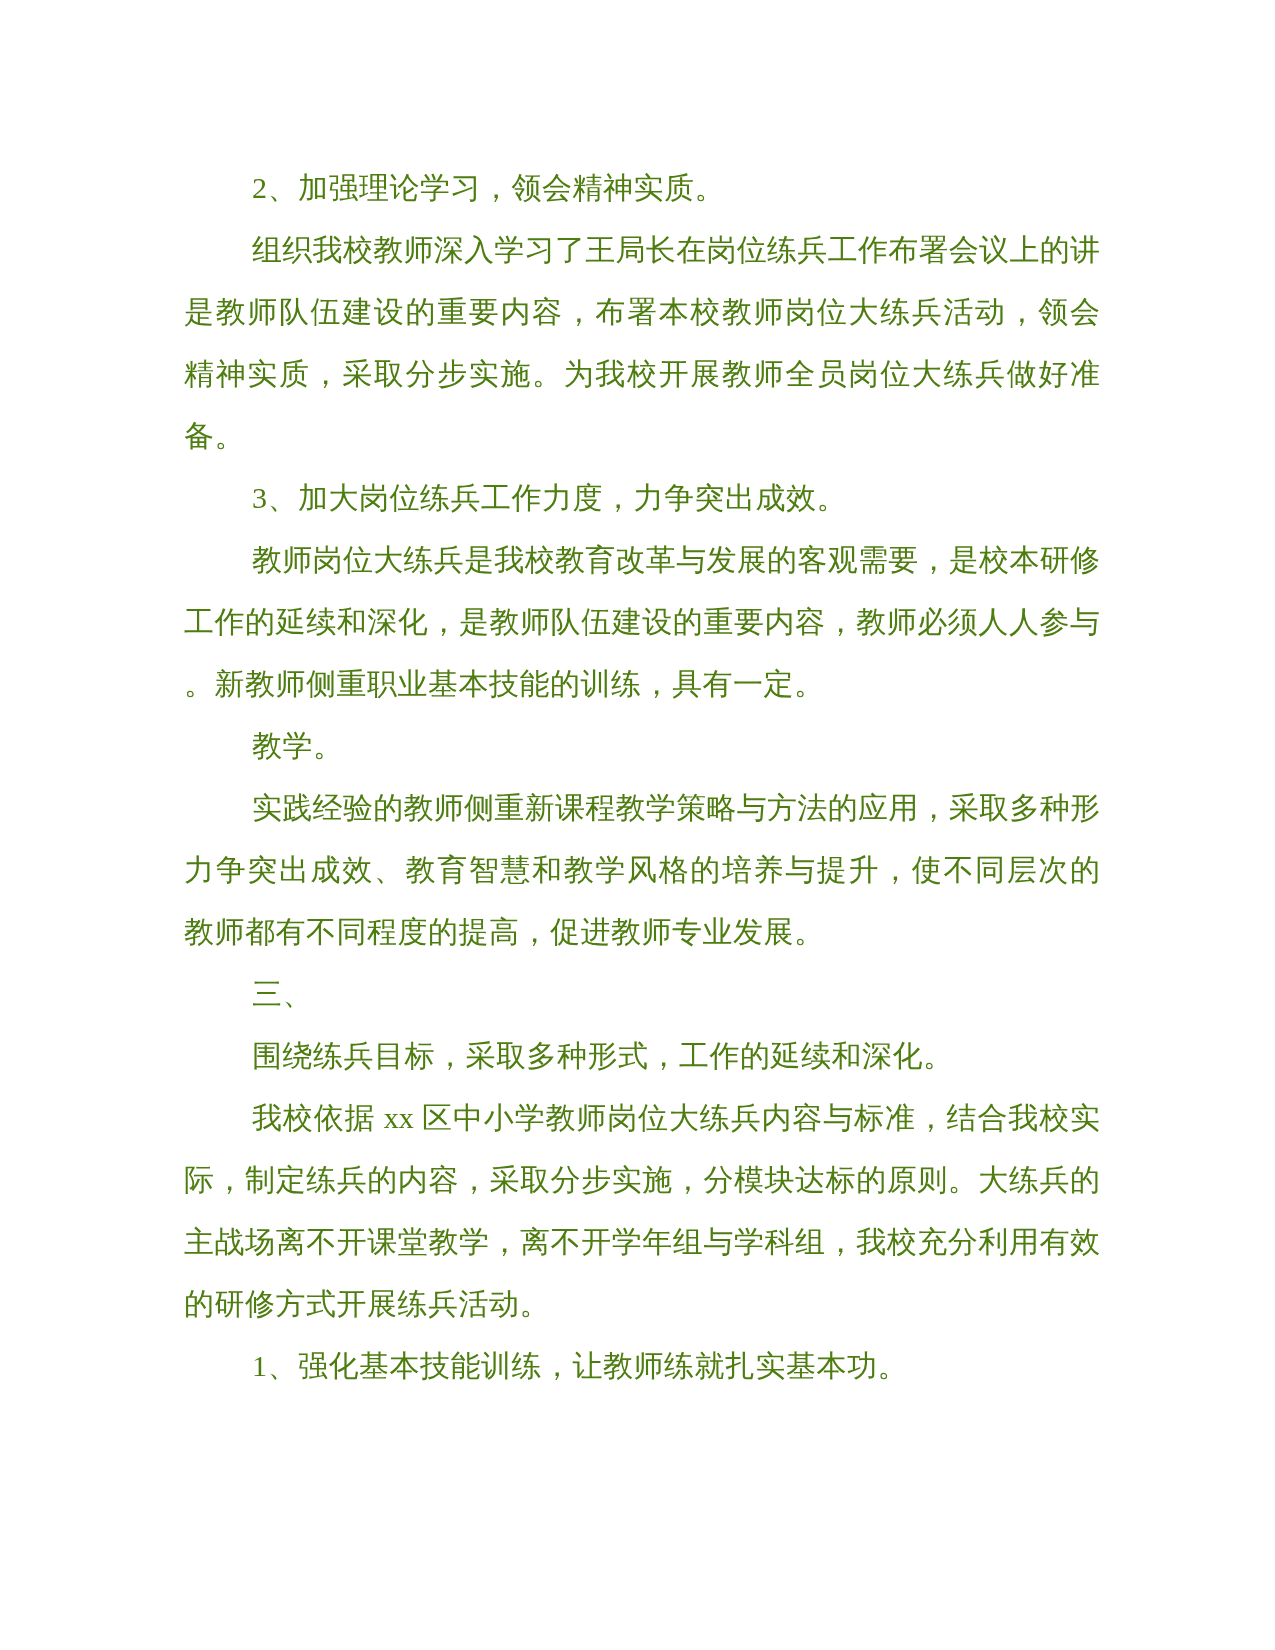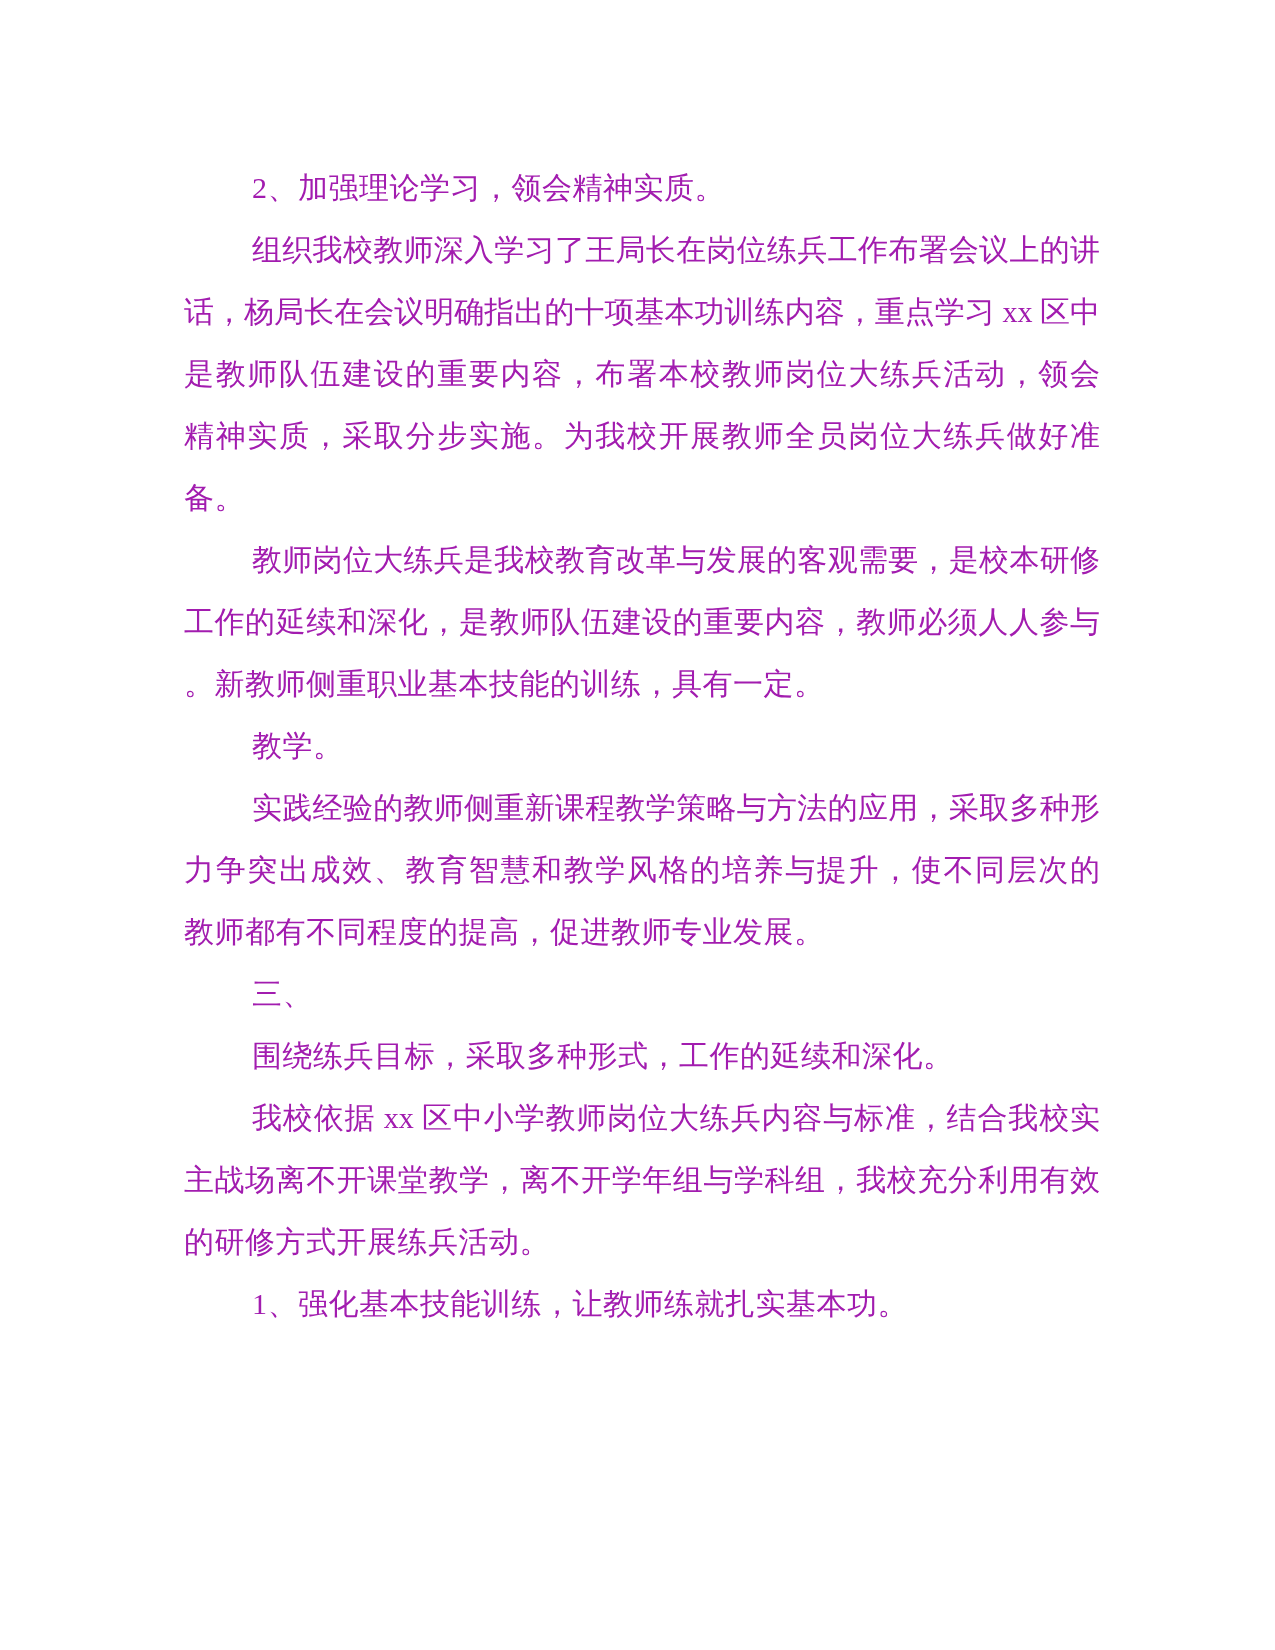--- a/index.html
+++ b/index.html
@@ -13,21 +13,21 @@
     height: 1650px;
     background: #ffffff;
     overflow: hidden;
     font-family: "Liberation Serif", "DejaVu Serif", serif;
   }
   .text-block {
     position: absolute;
     left: 184px;
     top: 157px;
     width: 916px;
-    color: #a21caf;
+    color: #4d7c0f;
   }
   .ln {
     height: 62px;
     line-height: 62px;
     font-size: 30px;
     white-space: normal;
     overflow: hidden;
     font-weight: 400;
     letter-spacing: 0.5px;
   }
@@ -38,31 +38,32 @@
     letter-spacing: 0;
   }
 </style>
 </head>
 <body>
 
 <div class="page">
   <div class="text-block">
     <div class="ln ind">2、加强理论学习，领会精神实质。</div>
     <div class="ln ind jfy">组织我校教师深入学习了王局长在岗位练兵工作布署会议上的讲</div>
-    <div class="ln jfy">话，杨局长在会议明确指出的十项基本功训练内容，重点学习 xx 区中</div>
     <div class="ln jfy">是教师队伍建设的重要内容，布署本校教师岗位大练兵活动，领会</div>
     <div class="ln jfy">精神实质，采取分步实施。为我校开展教师全员岗位大练兵做好准</div>
     <div class="ln">备。</div>
+    <div class="ln ind">3、加大岗位练兵工作力度，力争突出成效。</div>
     <div class="ln ind jfy">教师岗位大练兵是我校教育改革与发展的客观需要，是校本研修</div>
     <div class="ln jfy">工作的延续和深化，是教师队伍建设的重要内容，教师必须人人参与</div>
     <div class="ln">。新教师侧重职业基本技能的训练，具有一定。</div>
     <div class="ln ind">教学。</div>
     <div class="ln ind jfy">实践经验的教师侧重新课程教学策略与方法的应用，采取多种形式</div>
     <div class="ln jfy">力争突出成效、教育智慧和教学风格的培养与提升，使不同层次的</div>
     <div class="ln">教师都有不同程度的提高，促进教师专业发展。</div>
     <div class="ln ind">三、</div>
     <div class="ln ind">围绕练兵目标，采取多种形式，工作的延续和深化。</div>
     <div class="ln ind jfy">我校依据 xx 区中小学教师岗位大练兵内容与标准，结合我校实</div>
+    <div class="ln jfy">际，制定练兵的内容，采取分步实施，分模块达标的原则。大练兵的</div>
     <div class="ln jfy">主战场离不开课堂教学，离不开学年组与学科组，我校充分利用有效</div>
     <div class="ln">的研修方式开展练兵活动。</div>
     <div class="ln ind">1、强化基本技能训练，让教师练就扎实基本功。</div>
   </div>
 </div>
 
 </body></html>

